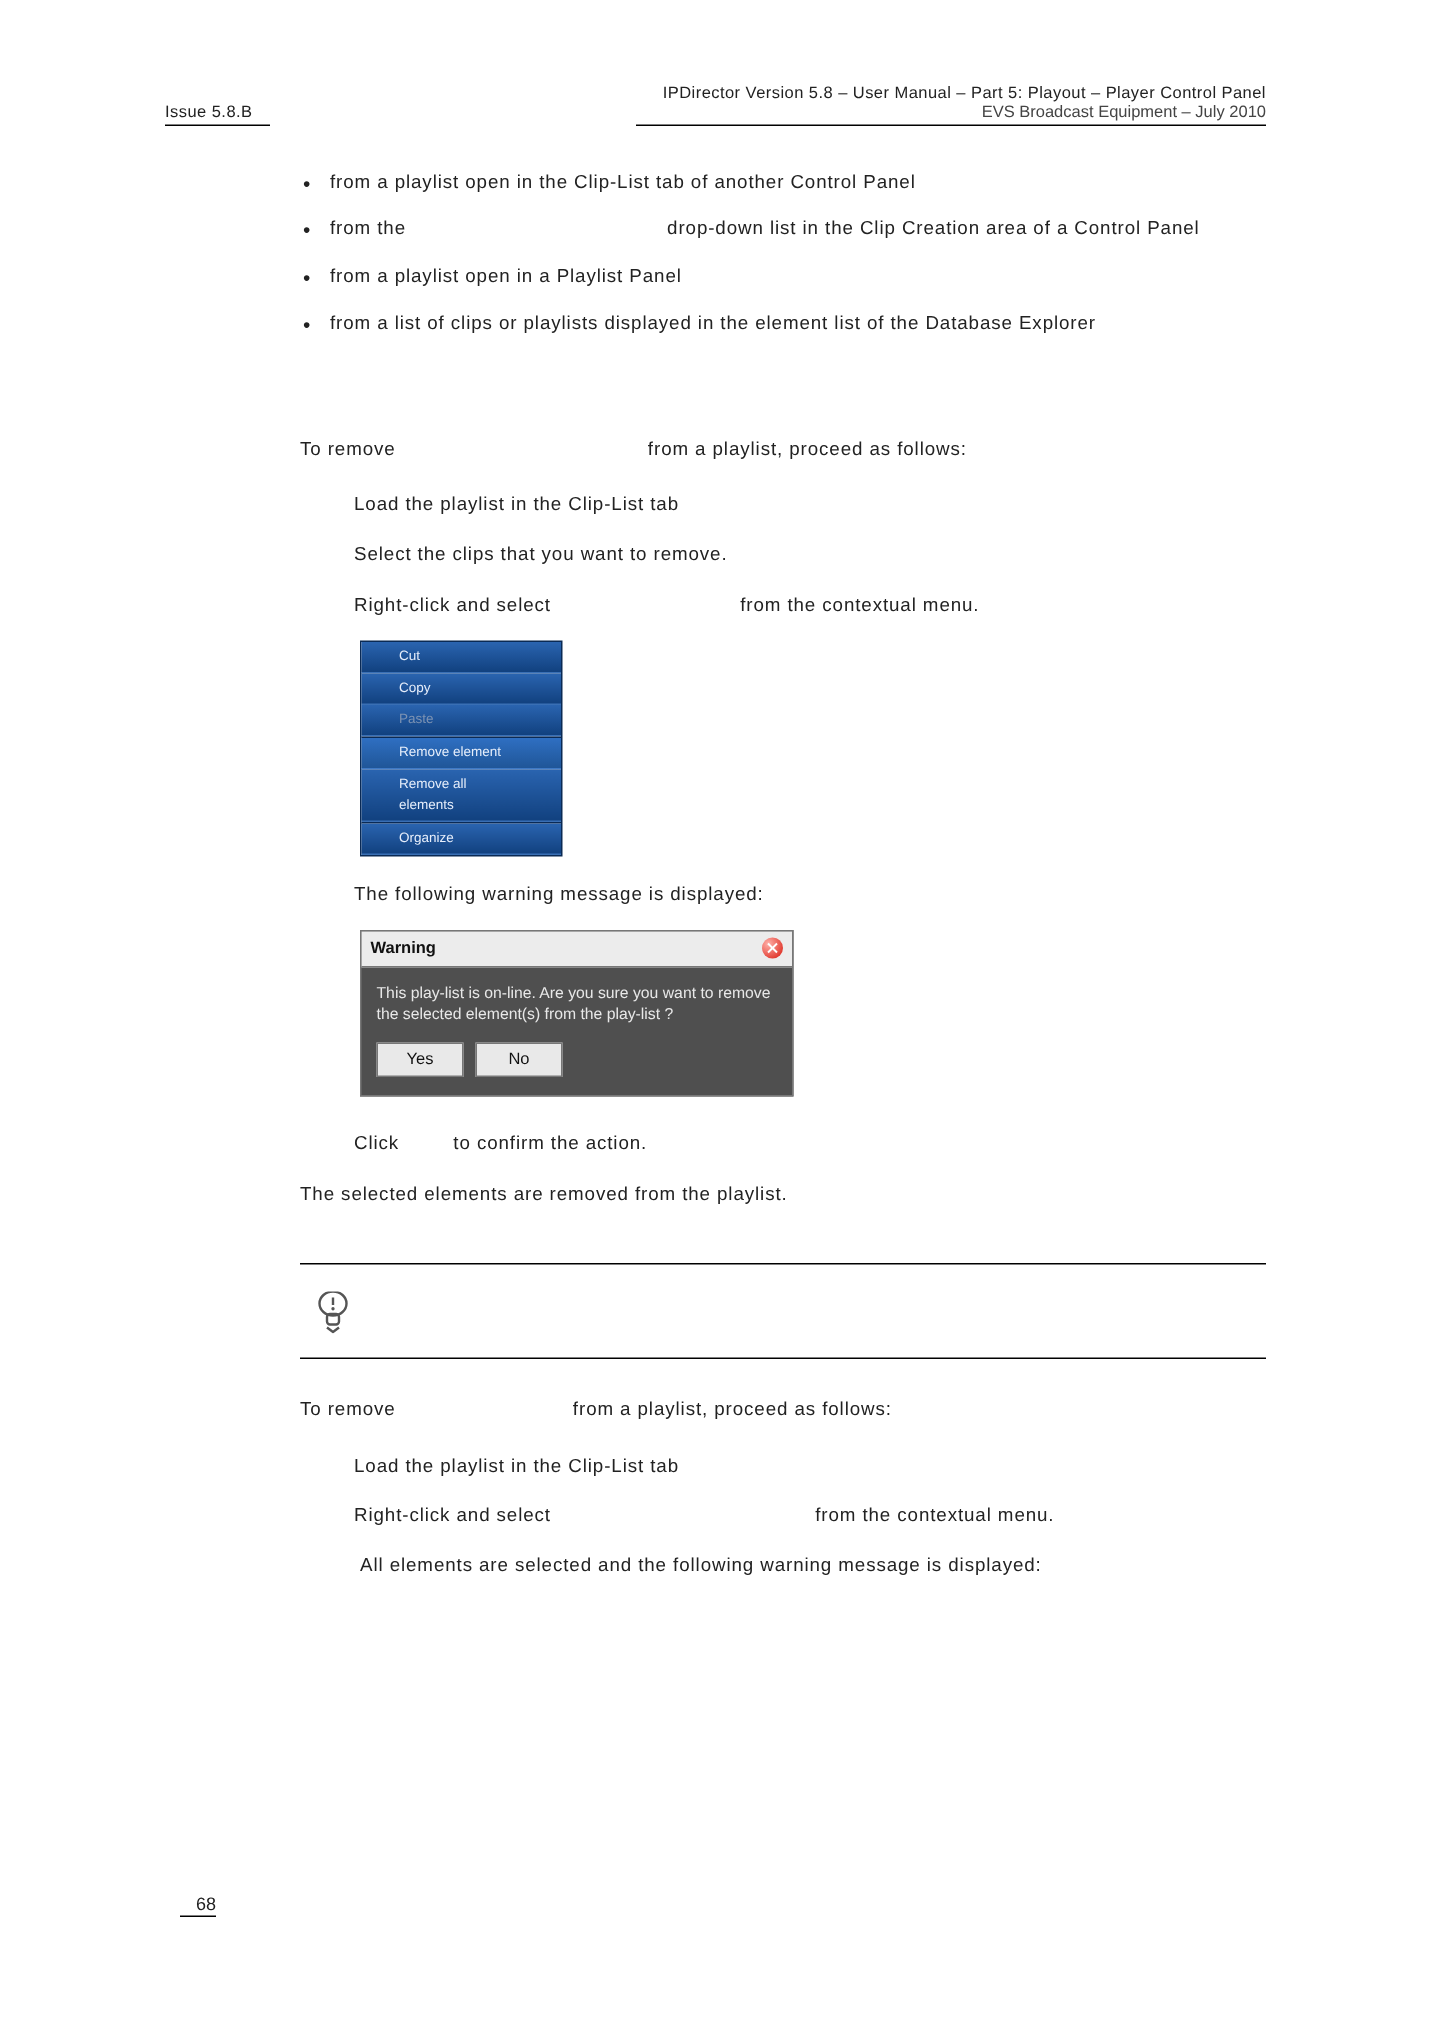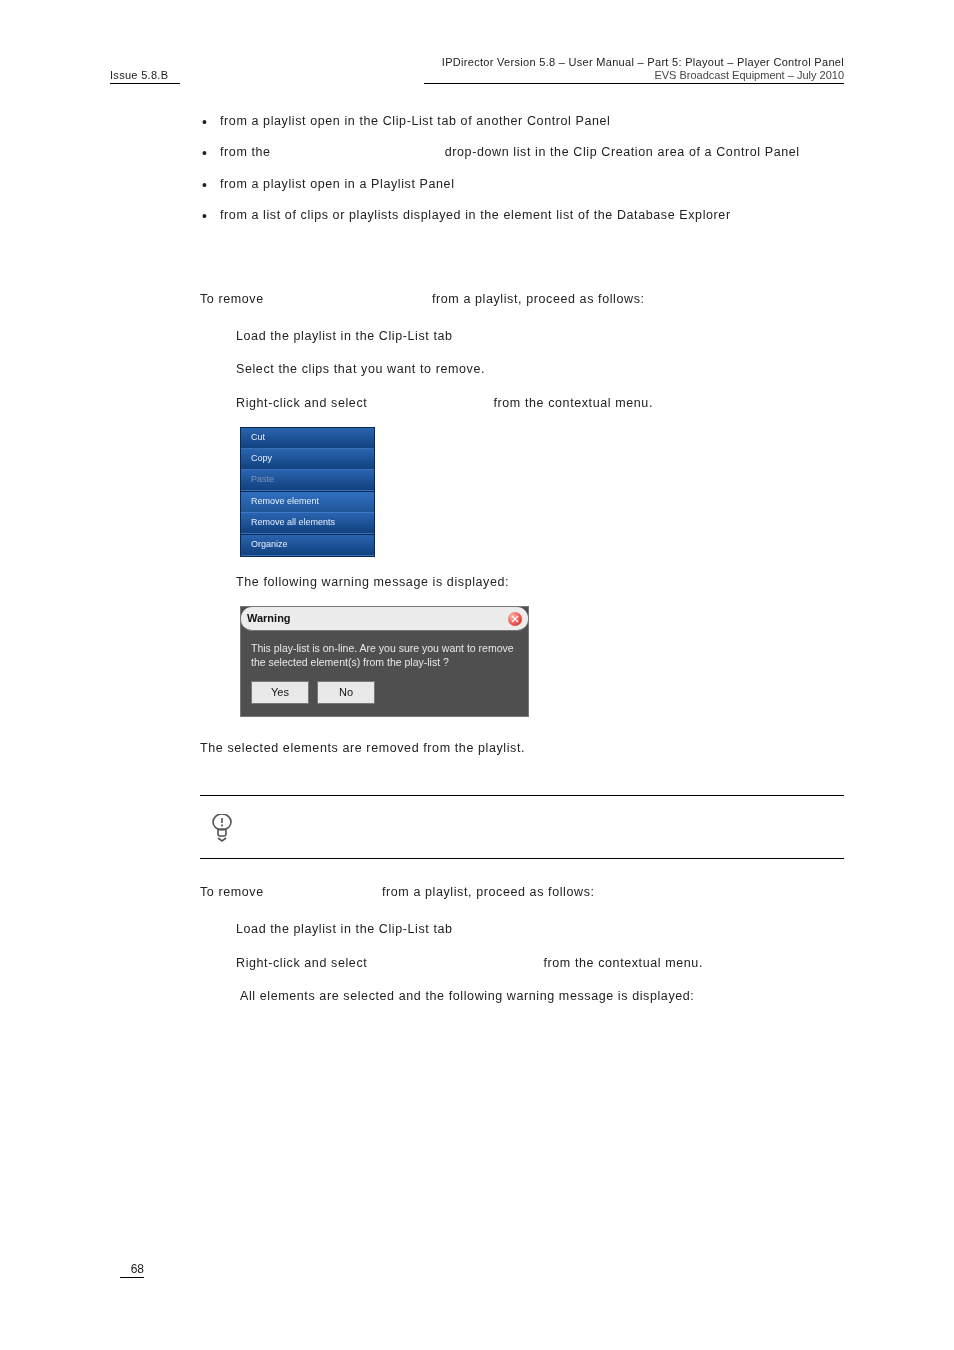--- a/index.html
+++ b/index.html
@@ -70,21 +70,21 @@
     width: 135px;
     border: 1px solid #0a2a55;
     font-size: 9px;
     color: #e6eefb;
     font-family: Arial, sans-serif;
     letter-spacing: 0;
     margin-bottom: 16px;
   }
   .ctx-item {
     background: linear-gradient(#2a64b0, #11417f);
-    padding: 3px 10px;
+    padding: 3px 25px;
     border-bottom: 1px solid rgba(255,255,255,0.08);
   }
   .ctx-item.disabled { color: #7d93b3; }
   .ctx-item.highlight { background: linear-gradient(#2f6fc2, #205698); }
   .ctx-sep { height: 1px; background: #0a2a55; }
 
   
   .warn-dialog {
     margin-left: 40px;
     width: 289px;
@@ -94,21 +94,20 @@
     letter-spacing: 0;
     margin-bottom: 22px;
   }
   .warn-title {
     background: #ececec;
     padding: 3px 6px;
     display: flex;
     justify-content: space-between;
     align-items: center;
     border-bottom: 1px solid #777;
-    border-radius: 11px;
   }
   .warn-title-text { font-size: 11px; font-weight: bold; color: #111; }
   .warn-close {
     width: 14px; height: 14px; border-radius: 50%;
     background: radial-gradient(circle at 30% 30%, #ffb0a9, #d8160a);
     display: flex; align-items: center; justify-content: center;
     color: #fff; font-size: 10px; font-weight: bold;
   }
   .warn-body {
     padding: 10px 10px 6px 10px;
@@ -224,20 +223,23 @@
             </svg>
         </span>
       </div>
       <div class="warn-body">This play-list is on-line. Are you sure you want to remove the selected element(s) from the play-list ?</div>
       <div class="warn-buttons">
         <div class="warn-btn">Yes</div>
         <div class="warn-btn">No</div>
       </div>
     </div>
 
+    <div class="step">
+      <span>Click </span><span class="sp" style="width:28px;"></span><span> to confirm the action.</span>
+    </div>
 
     <div style="margin-bottom:8px;">The selected elements are removed from the playlist.</div>
 
     <div class="note-sep"></div>
     <div class="note-block">
       <div class="note-icon">
         <svg viewBox="0 0 24 28">
           <ellipse cx="12" cy="8" rx="9" ry="8" fill="none" stroke="#555" stroke-width="1.6"></ellipse>
           <rect x="8" y="15" width="8" height="7" rx="2" fill="none" stroke="#555" stroke-width="1.6"></rect>
           <line x1="12" y1="4" x2="12" y2="9" stroke="#555" stroke-width="1.6"></line>

